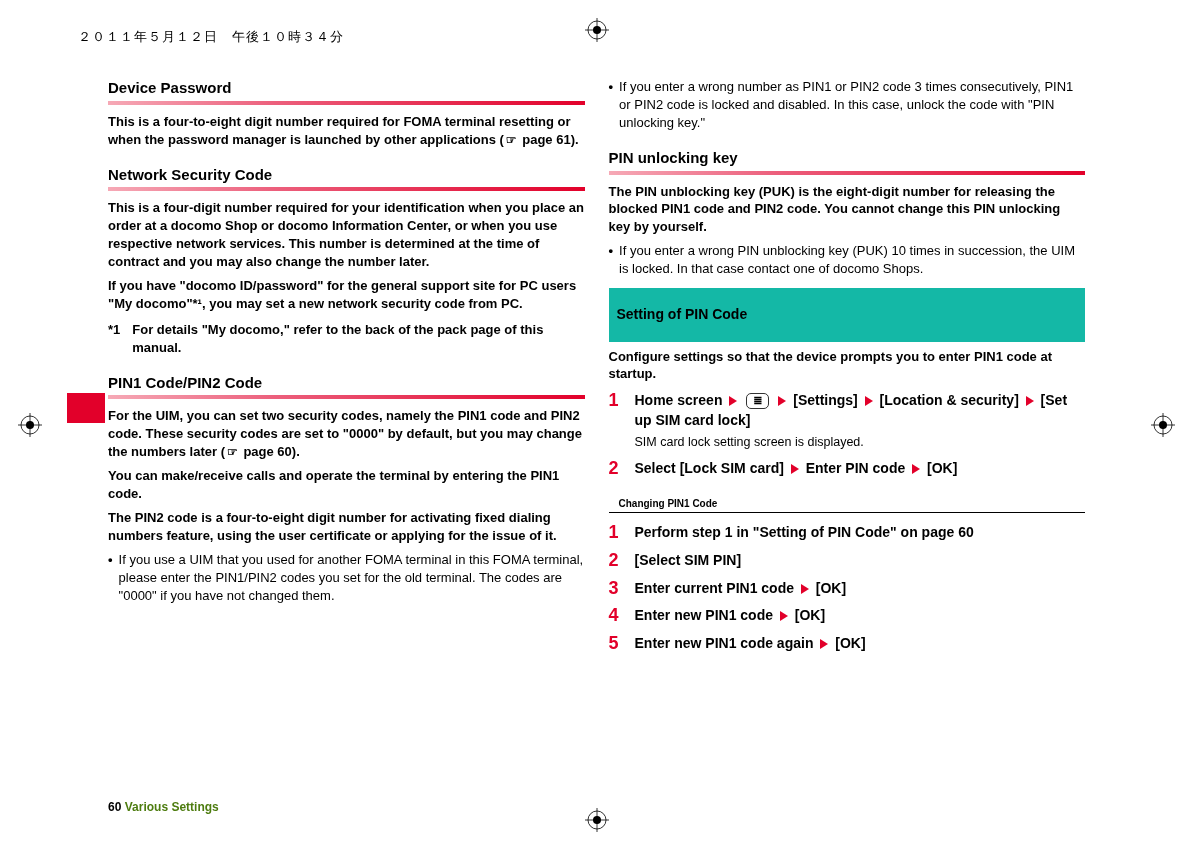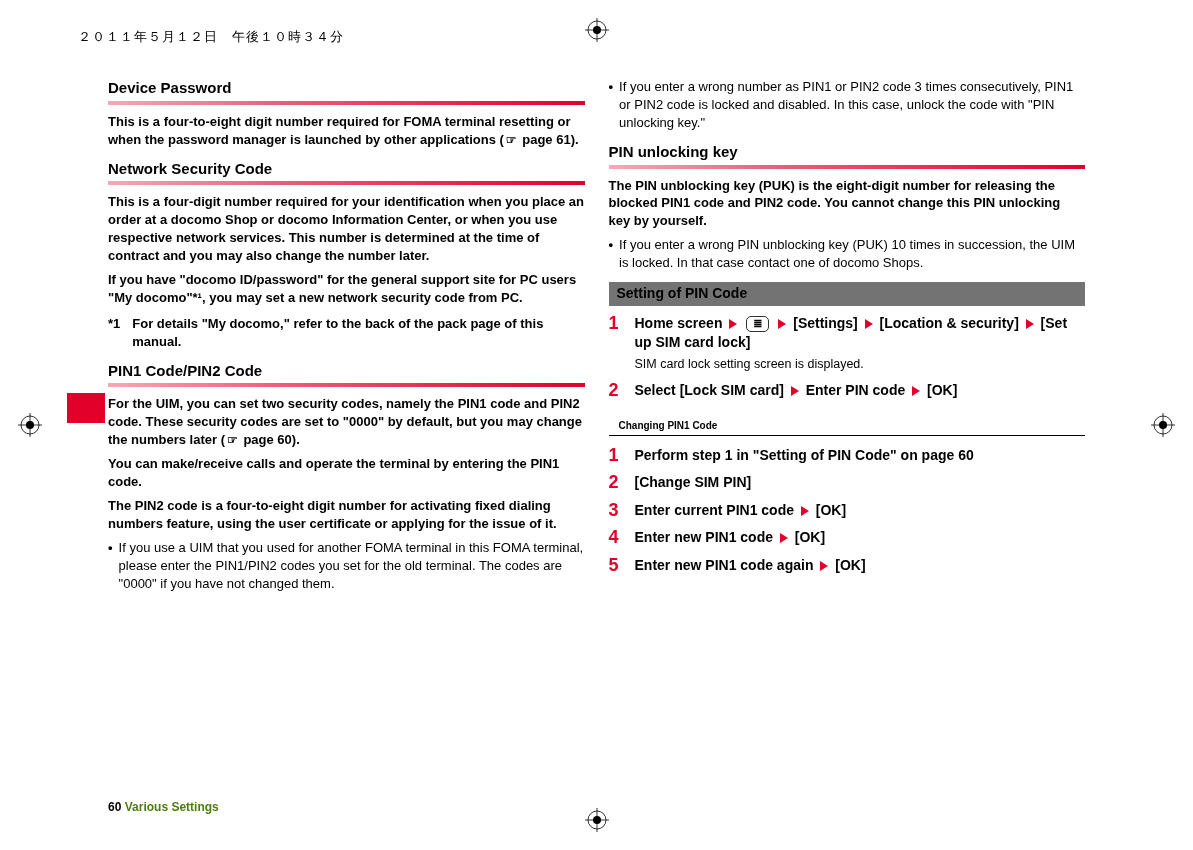--- a/index.html
+++ b/index.html
@@ -55,21 +55,21 @@
     left: 67px;
     top: 393px;
     width: 38px;
     height: 30px;
     background: #e2002a;
   }
   .sec-head {
     font-size: 15px;
     font-weight: bold;
     margin-bottom: 2px;
-    margin-top: 10px;
+    margin-top: 16px;
   }
   .sec-head:first-child { margin-top: 0; }
   .red-rule {
     height: 4px;
     background: linear-gradient(to right, #f6a9b6 0%, #ec5f7c 35%, #e2002a 100%);
     margin-bottom: 8px;
   }
   .bold-block {
     font-weight: bold;
     margin-bottom: 6px;
@@ -83,22 +83,22 @@
   .footnote .fn-num { flex: 0 0 auto; }
   .footnote .fn-txt { flex: 1; }
   .bullet {
     display: flex;
     gap: 6px;
     margin-bottom: 4px;
   }
   .bullet .b-dot { flex: 0 0 auto; font-weight: bold; }
   .bullet .b-txt { flex: 1; }
   .sub-head-box {
-    background: #737373;
-    padding: 2px 8px;
+    background: #14b8a6;
+    padding: 17px 8px;
     font-weight: bold;
     font-size: 14px;
     margin-top: 10px;
     margin-bottom: 6px;
   }
   .step {
     display: flex;
     gap: 12px;
     margin: 8px 0;
     align-items: flex-start;
@@ -254,20 +254,21 @@
 
       <div class="sec-head">PIN unlocking key</div>
       <div class="red-rule"></div>
       <div class="bold-block">The PIN unblocking key (PUK) is the eight-digit number for releasing the blocked PIN1 code and PIN2 code. You cannot change this PIN unlocking key by yourself.</div>
       <div class="bullet">
         <span class="b-dot">•</span>
         <span class="b-txt">If you enter a wrong PIN unblocking key (PUK) 10 times in succession, the UIM is locked. In that case contact one of docomo Shops.</span>
       </div>
 
       <div class="sub-head-box">Setting of PIN Code</div>
+      <div class="bold-block">Configure settings so that the device prompts you to enter PIN1 code at startup.</div>
 
       <div class="step">
         <span class="num">1</span>
         <span class="txt">
           <span>Home screen </span><span class="tri"></span>
           <span class="key-icon">≣</span>
           <span class="tri"></span><span> [Settings] </span><span class="tri"></span><span> [Location &amp; security] </span><span class="tri"></span><span> [Set up SIM card lock]</span>
           <span class="sub">SIM card lock setting screen is displayed.</span>
         </span>
       </div>
@@ -280,21 +281,21 @@
 
       <div class="sub-heading">Changing PIN1 Code</div>
       <div class="thin-rule"></div>
 
       <div class="step">
         <span class="num">1</span>
         <span class="txt">Perform step 1 in "Setting of PIN Code" on page 60</span>
       </div>
       <div class="step">
         <span class="num">2</span>
-        <span class="txt">[Change SIM PIN]</span>
+        <span class="txt">[Select SIM PIN]</span>
       </div>
       <div class="step">
         <span class="num">3</span>
         <span class="txt">
           <span>Enter current PIN1 code </span><span class="tri"></span><span> [OK]</span>
         </span>
       </div>
       <div class="step">
         <span class="num">4</span>
         <span class="txt">

